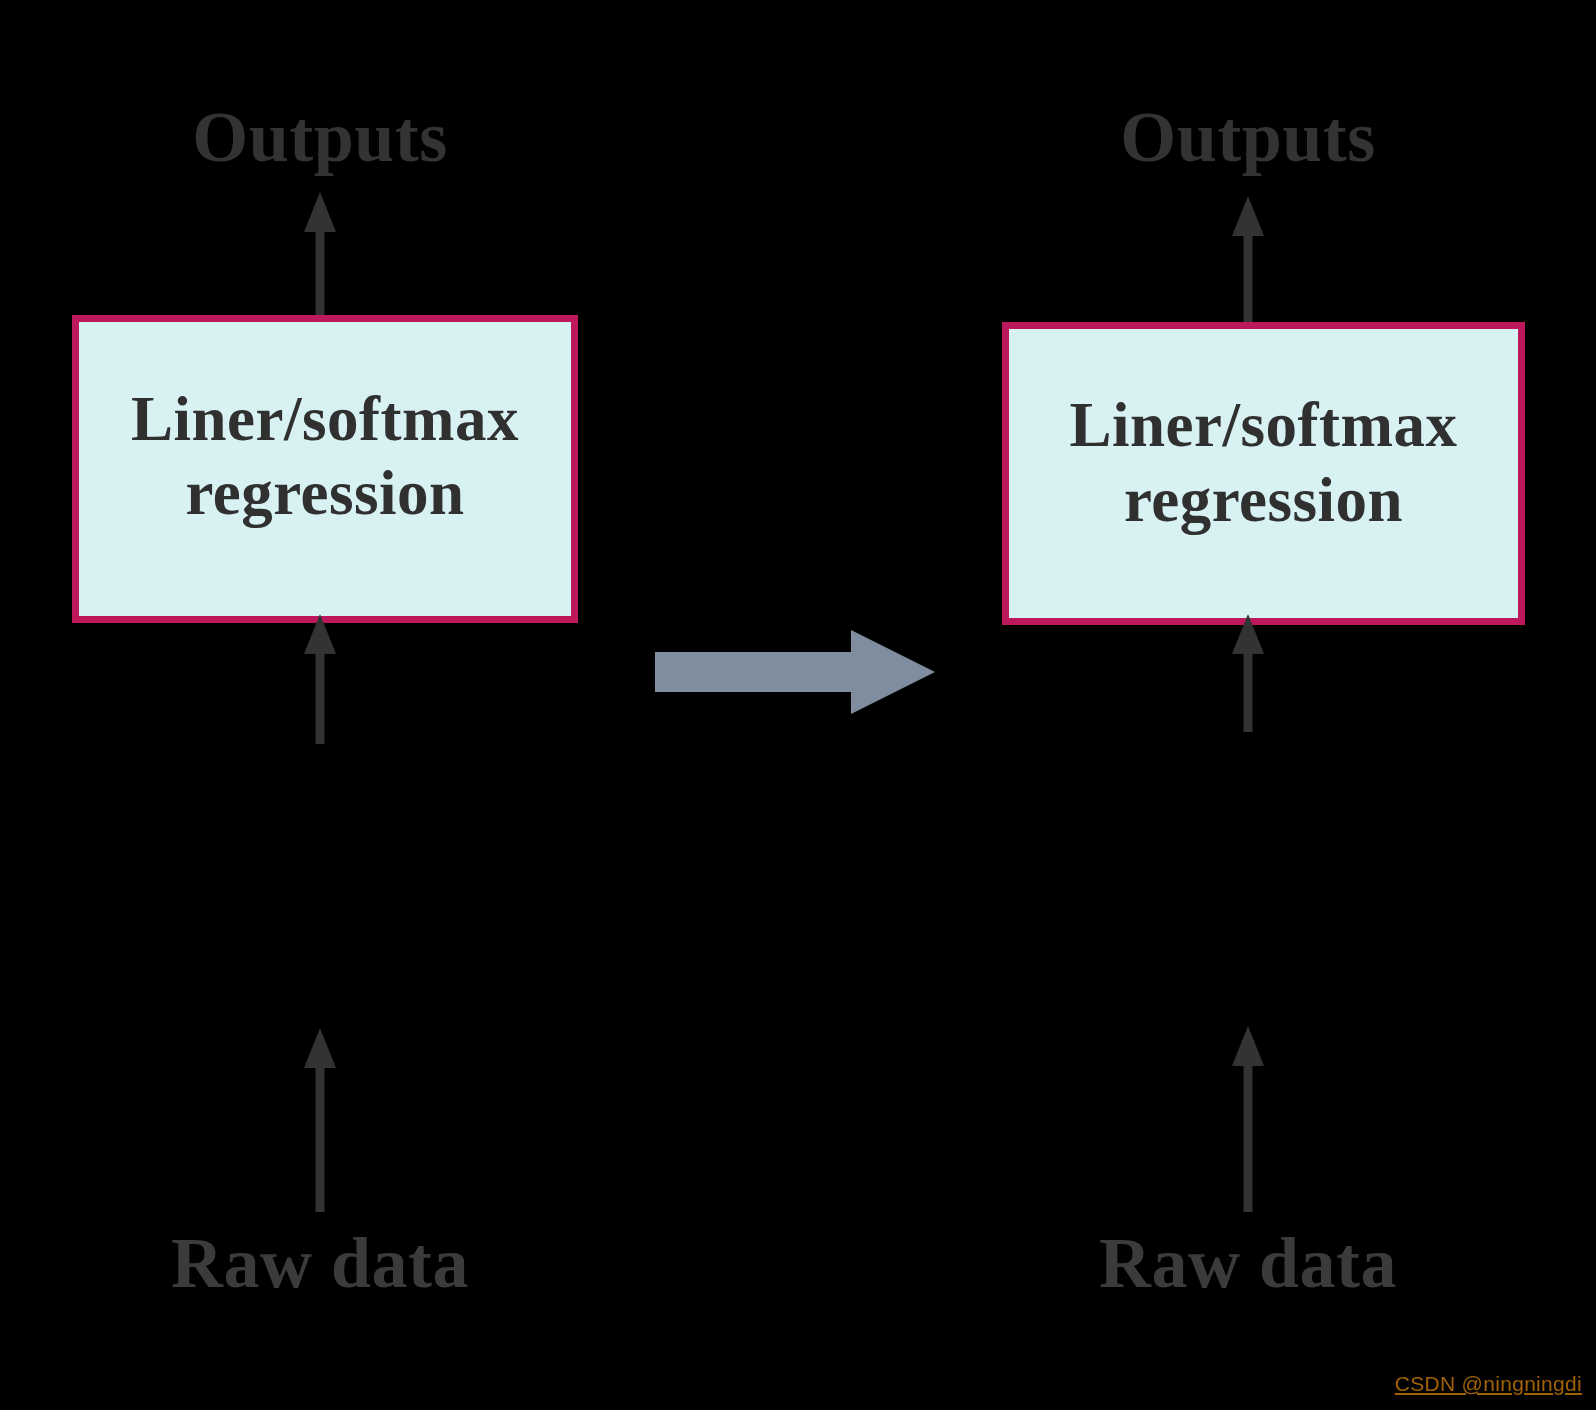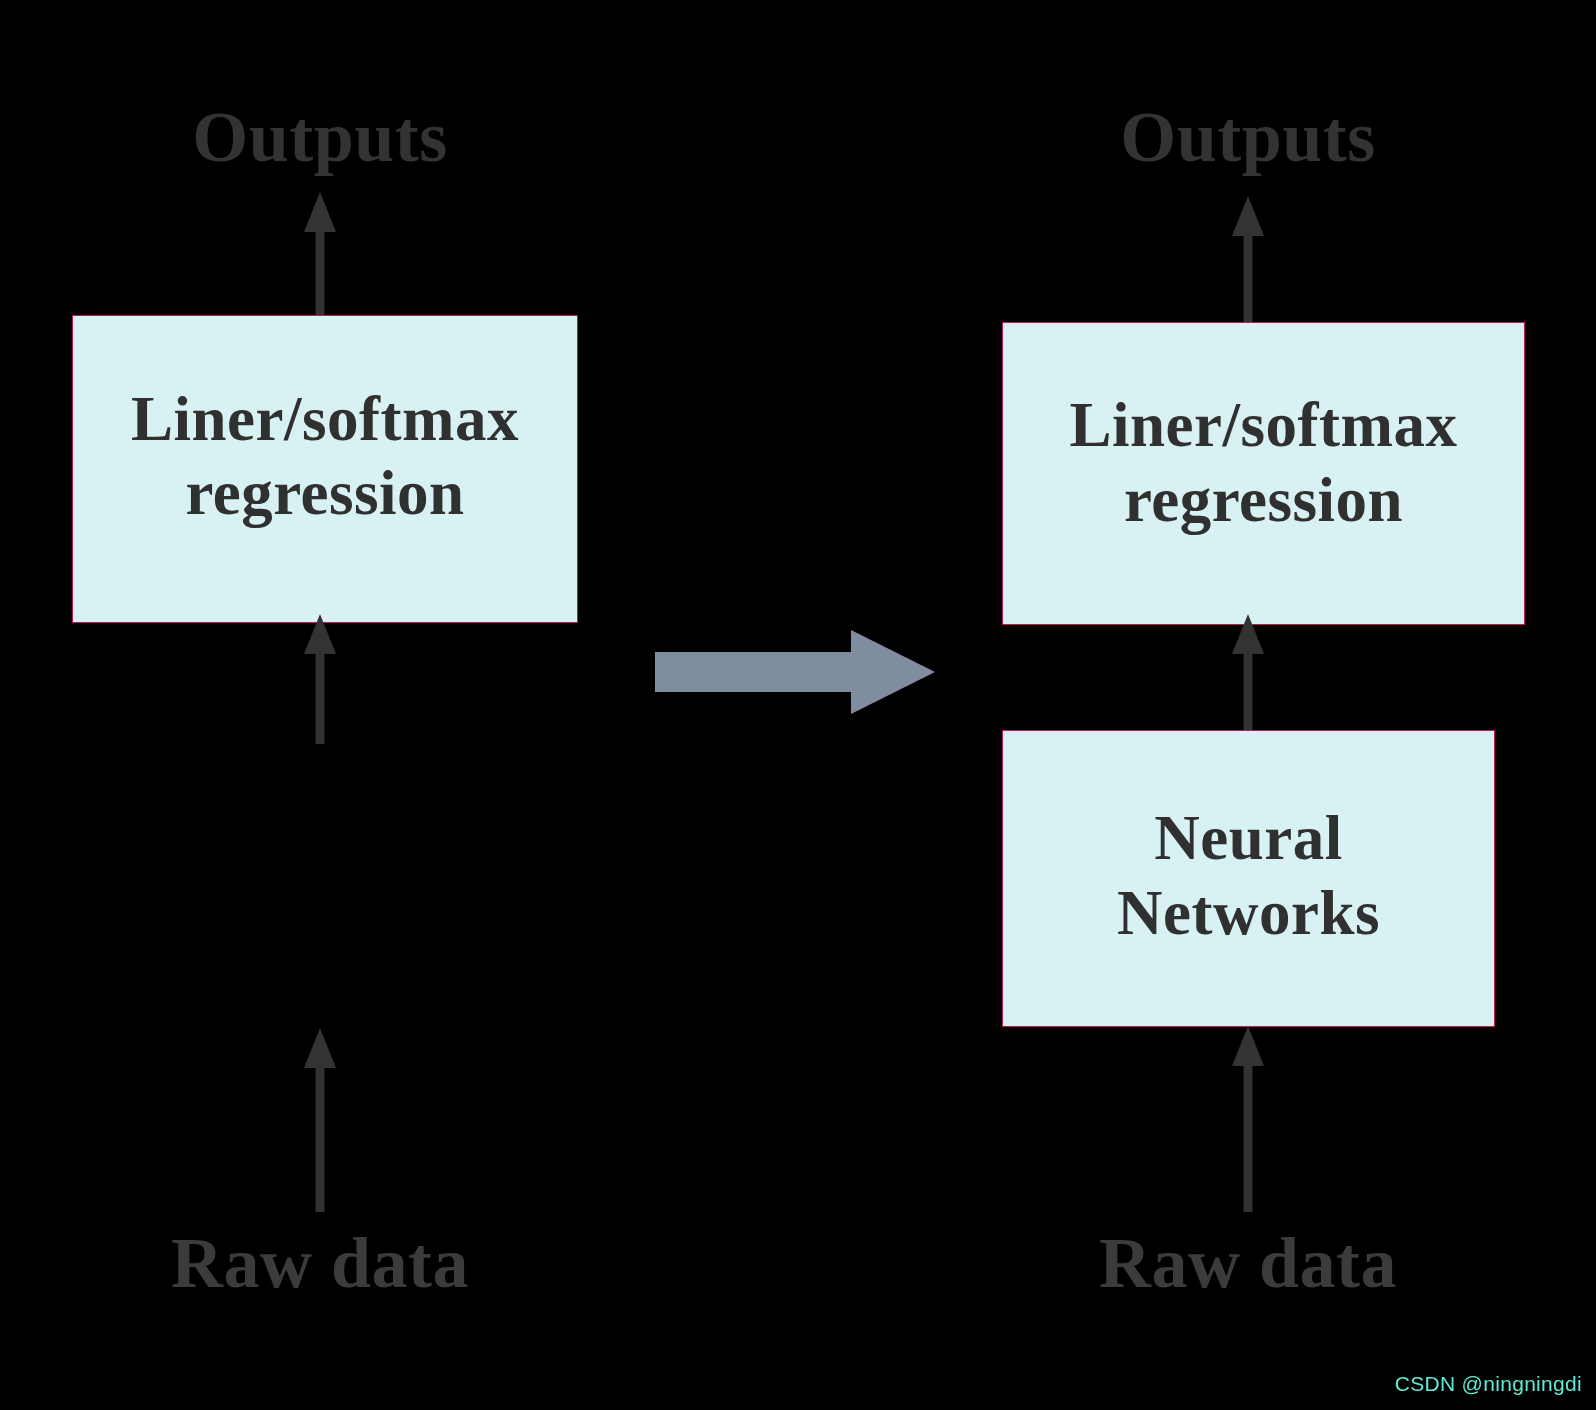--- a/index.html
+++ b/index.html
@@ -15,21 +15,21 @@
     width: 1596px;
     height: 1410px;
     background: #000000;
     overflow: hidden;
   }
 
   
   .node-box {
     position: absolute;
     background: #d8f2f4;
-    border: 1px solid #be185d;
+    border: 7px solid #be185d;
     box-sizing: border-box;
     display: flex;
     align-items: center;
     justify-content: center;
     text-align: center;
     color: #303030;
     font-weight: bold;
     font-family: "Liberation Serif", "DejaVu Serif", serif;
     line-height: 1.18;
     white-space: pre-line;
@@ -119,25 +119,26 @@
     width: 280px;
     height: 84px;
   }
   .block-arrow svg { display: block; width: 100%; height: 100%; }
 
   
   .watermark {
     position: absolute;
     right: 14px;
     bottom: 14px;
-    color: #5eead4;
+    color: #a16207;
     font-family: "Liberation Sans", "DejaVu Sans", sans-serif;
     font-size: 21px;
     letter-spacing: 0.3px;
     white-space: nowrap;
+    text-decoration: underline;
   }
 </style>
 </head>
 <body>
 
 <div id="canvas">
 
   <div class="caption caption-outputs-left">Outputs</div>
 
   <div class="v-arrow arrow-l-top">
@@ -175,22 +176,20 @@
   </div>
 
   <div class="node-box box-classifier-right">Liner/softmax
 regression</div>
 
   <div class="v-arrow arrow-r-mid">
     <span class="head"></span>
     <span class="stem"></span>
   </div>
 
-  <div class="node-box box-network-right">Neural
-Networks</div>
 
   <div class="v-arrow arrow-r-bottom">
     <span class="head"></span>
     <span class="stem"></span>
   </div>
 
   <div class="caption caption-rawdata-right">Raw data</div>
 
   <div class="watermark">CSDN @ningningdi</div>
 

